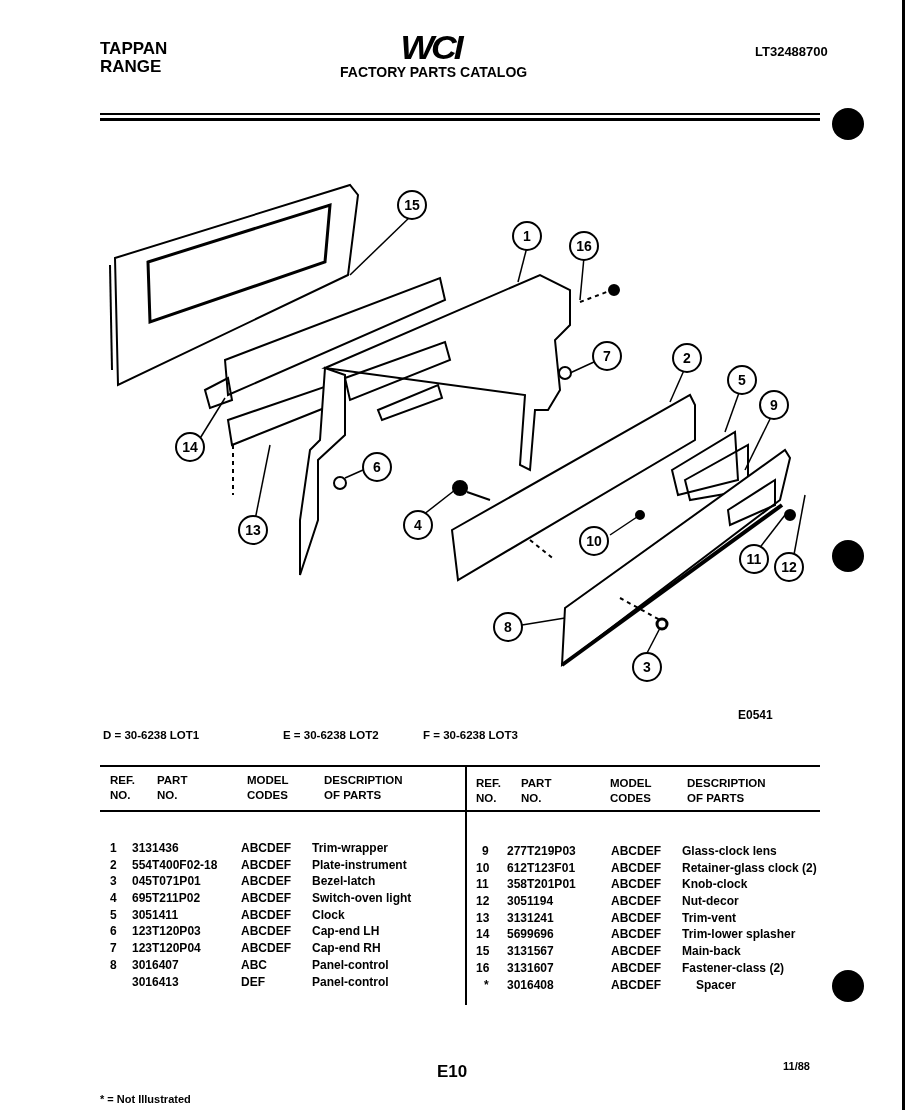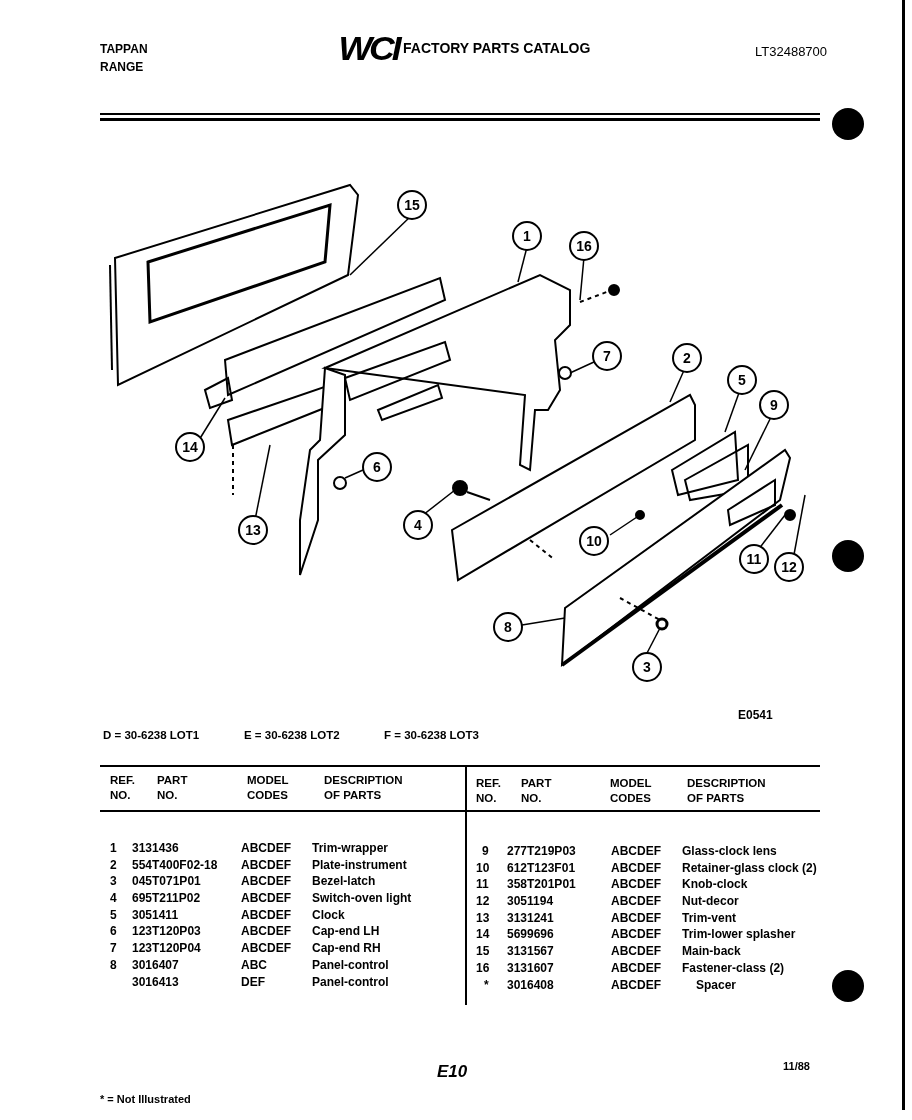--- a/index.html
+++ b/index.html
@@ -1,22 +1,22 @@
 <!DOCTYPE html>
 <html><head>
 <meta charset="utf-8">
 <style>
   html, body { margin:0; padding:0; background:#ffffff; }
   body { width:912px; height:1120px; position:relative; overflow:hidden; font-family:"Liberation Sans", sans-serif; color:#000; }
   .abs { position:absolute; }
-  .hdr-left { left:100px; top:40px; font-size:12px; line-height:18px; font-weight:bold; }
-  .hdr-center { left:340px; top:30px; height:36px; display:flex; align-items:center; }
+  .hdr-left { left:100px; top:40px; font-size:17px; line-height:18px; font-weight:bold; }
+  .hdr-center { left:340px; top:30px; height:36px; display:flex; align-items:center;flex-direction:column; }
   .logo { font-size:34px; font-weight:900; font-style:italic; letter-spacing:-3px; transform:scaleX(1.05); margin-right:6px; line-height:34px; }
   .catalog-title { font-size:14px; font-weight:bold; }
-  .hdr-right { left:735px; top:44px; font-size:13px; font-weight:normal;padding-left:20px; }
+  .hdr-right { left:735px; top:44px; font-size:13px; font-weight:bold;padding-left:20px; }
   .rule1 { left:100px; top:113px; width:720px; height:2px; background:#000; }
   .rule2 { left:100px; top:118px; width:720px; height:3px; background:#000; }
   .punch { width:32px; height:32px; border-radius:50%; background:#000; }
   .vline { left:902px; top:0; width:3px; height:1110px; background:#000; }
   .diagram { left:100px; top:170px; width:740px; height:530px; }
   .callout-code { left:738px; top:708px; font-size:12px; font-weight:bold; }
   .models { left:103px; top:727px; font-size:11.5px; font-weight:bold; line-height:17px; }
   .models span { display:inline-block; }
   .table-top { left:100px; top:765px; width:720px; height:2px; background:#000; }
   .table-mid { left:100px; top:810px; width:720px; height:2px; background:#000; }
@@ -144,21 +144,21 @@
       <text x="508" y="632" data-name="callout-8">8</text>
       <text x="647" y="672" data-name="callout-3">3</text>
     </g>
   </g>
 </svg>
 
 <div class="abs callout-code" data-name="figure-code">E0541</div>
 
 <div class="abs models" data-name="model-key">
   <div>
-    <span style="width:141px" data-name="model-key-d">D = 30-6238 LOT1</span><span style="width:140px" data-name="model-key-e">E = 30-6238 LOT2</span><span data-name="model-key-f">F = 30-6238 LOT3</span>
+    <span style="width:180px" data-name="model-key-d">D = 30-6238 LOT1</span><span style="width:140px" data-name="model-key-e">E = 30-6238 LOT2</span><span data-name="model-key-f">F = 30-6238 LOT3</span>
   </div>
 </div>
 
 <div class="abs table-top" data-name="table-top-rule"></div>
 <div class="abs table-mid" data-name="table-header-rule"></div>
 <div class="abs col-divider" data-name="table-column-divider"></div>
 
 <div class="abs th" style="left:110px;top:773px;" data-name="header-ref">
     <div>REF.</div>
     <div>NO.</div>
@@ -211,19 +211,19 @@
   <div class="row" data-name="table-row" style="position:relative"><span class="abs" style="left:0">11</span><span class="abs" style="left:31px">358T201P01</span><span class="abs" style="left:135px">ABCDEF</span><span class="abs" style="left:206px">Knob-clock</span>&nbsp;</div>
   <div class="row" data-name="table-row" style="position:relative"><span class="abs" style="left:0">12</span><span class="abs" style="left:31px">3051194</span><span class="abs" style="left:135px">ABCDEF</span><span class="abs" style="left:206px">Nut-decor</span>&nbsp;</div>
   <div class="row" data-name="table-row" style="position:relative"><span class="abs" style="left:0">13</span><span class="abs" style="left:31px">3131241</span><span class="abs" style="left:135px">ABCDEF</span><span class="abs" style="left:206px">Trim-vent</span>&nbsp;</div>
   <div class="row" data-name="table-row" style="position:relative"><span class="abs" style="left:0">14</span><span class="abs" style="left:31px">5699696</span><span class="abs" style="left:135px">ABCDEF</span><span class="abs" style="left:206px">Trim-lower splasher</span>&nbsp;</div>
   <div class="row" data-name="table-row" style="position:relative"><span class="abs" style="left:0">15</span><span class="abs" style="left:31px">3131567</span><span class="abs" style="left:135px">ABCDEF</span><span class="abs" style="left:206px">Main-back</span>&nbsp;</div>
   <div class="row" data-name="table-row" style="position:relative"><span class="abs" style="left:0">16</span><span class="abs" style="left:31px">3131607</span><span class="abs" style="left:135px">ABCDEF</span><span class="abs" style="left:206px">Fastener-class (2)</span>&nbsp;</div>
   <div class="row" data-name="table-row" style="position:relative"><span class="abs" style="left:8px">*</span><span class="abs" style="left:31px">3016408</span><span class="abs" style="left:135px">ABCDEF</span><span class="abs" style="left:220px">Spacer</span>&nbsp;</div>
 </div>
 
 <div class="abs footer" style="left:100px;top:1058px;margin-top:35px;" data-name="not-illustrated-note">* = Not Illustrated</div>
-<div class="abs page-code" style="left:437px;top:1062px;font-style:italic;" data-name="page-number">E10</div>
+<div class="abs page-code" style="left:437px;top:1062px;" data-name="page-number">E10</div>
 <div class="abs footer" style="left:783px;top:1060px;" data-name="revision-date">11/88</div>
 
 <style>
   
   [data-name="parts-table-left"] .row { position:relative; }
 </style>
 
 </body></html>

